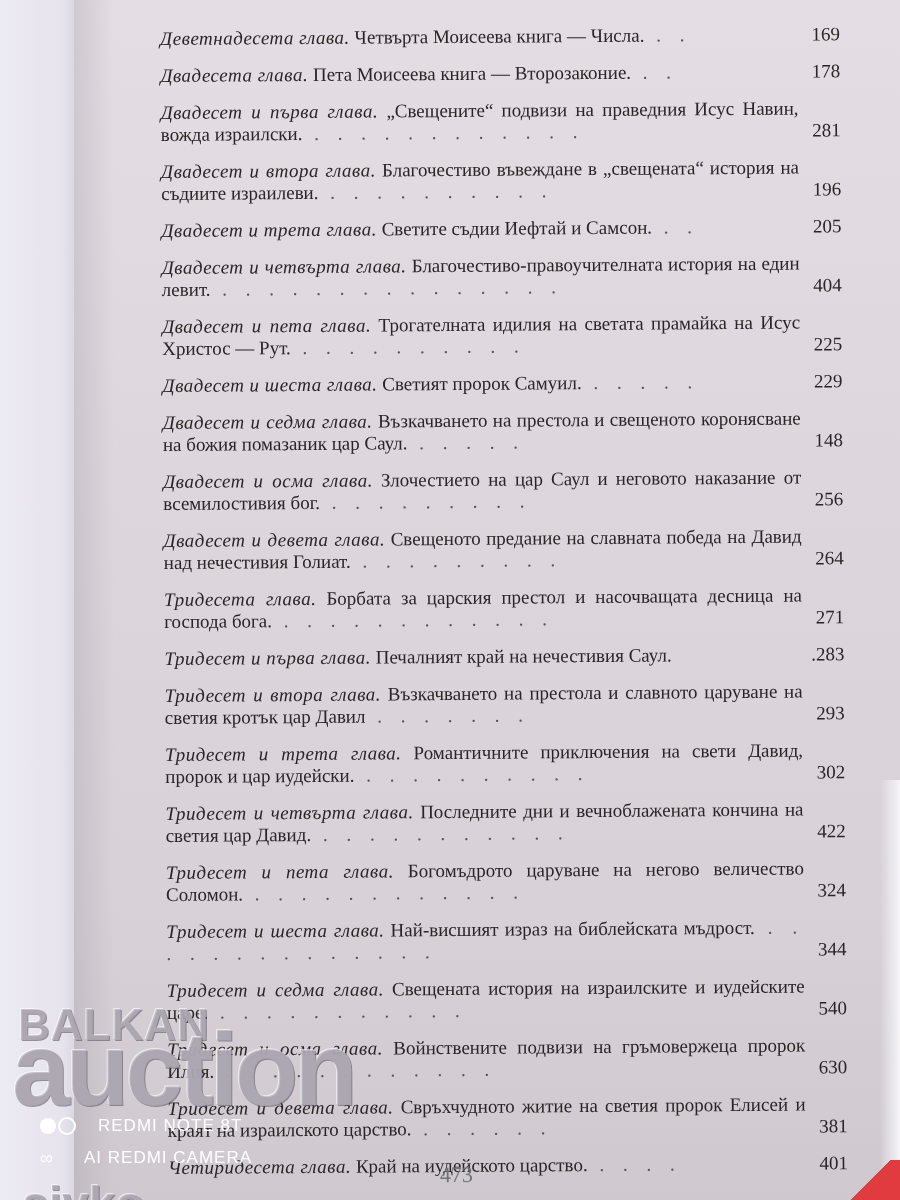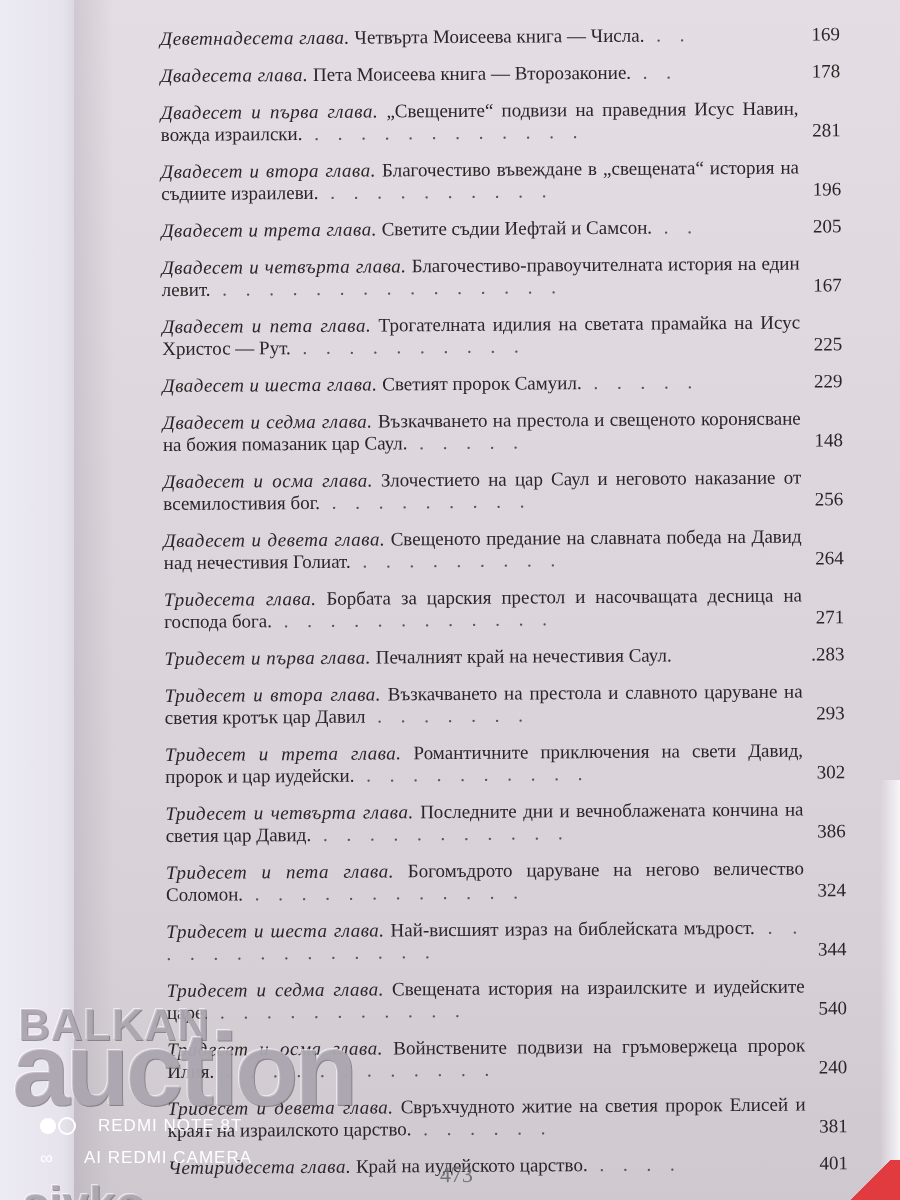--- a/index.html
+++ b/index.html
@@ -76,35 +76,35 @@
 <div class="page-shadow"></div>
 <div class="white-corner"></div>
 <div class="red-corner"></div>
 
 <div class="toc" id="toc">
     <div class="entry"><span class="ch">Деветнадесета глава.</span> <span class="title">Четвърта Моисеева книга — Числа.</span><span class="dots"> . .</span><span class="pg">169</span></div>
     <div class="entry"><span class="ch">Двадесета глава.</span> <span class="title">Пета Моисеева книга — Второзаконие.</span><span class="dots"> . .</span><span class="pg">178</span></div>
     <div class="entry"><span class="ch">Двадесет и първа глава.</span> <span class="title">„Свещените“ подвизи на праведния Исус Навин, вожда израилски.</span><span class="dots"> . . . . . . . . . . . .</span><span class="pg">281</span></div>
     <div class="entry"><span class="ch">Двадесет и втора глава.</span> <span class="title">Благочестиво въвеждане в „свещената“ история на съдиите израилеви.</span><span class="dots"> . . . . . . . . . .</span><span class="pg">196</span></div>
     <div class="entry"><span class="ch">Двадесет и трета глава.</span> <span class="title">Светите съдии Иефтай и Самсон.</span><span class="dots"> . .</span><span class="pg">205</span></div>
-    <div class="entry"><span class="ch">Двадесет и четвърта глава.</span> <span class="title">Благочестиво-правоучителната история на един левит.</span><span class="dots"> . . . . . . . . . . . . . . .</span><span class="pg">167</span></div>
+    <div class="entry"><span class="ch">Двадесет и четвърта глава.</span> <span class="title">Благочестиво-правоучителната история на един левит.</span><span class="dots"> . . . . . . . . . . . . . . .</span><span class="pg">404</span></div>
     <div class="entry"><span class="ch">Двадесет и пета глава.</span> <span class="title">Трогателната идилия на светата прамайка на Исус Христос — Рут.</span><span class="dots"> . . . . . . . . . .</span><span class="pg">225</span></div>
     <div class="entry"><span class="ch">Двадесет и шеста глава.</span> <span class="title">Светият пророк Самуил.</span><span class="dots"> . . . . .</span><span class="pg">229</span></div>
     <div class="entry"><span class="ch">Двадесет и седма глава.</span> <span class="title">Възкачването на престола и свещеното коронясване на божия помазаник цар Саул.</span><span class="dots"> . . . . .</span><span class="pg">148</span></div>
     <div class="entry"><span class="ch">Двадесет и осма глава.</span> <span class="title">Злочестието на цар Саул и неговото наказание от всемилостивия бог.</span><span class="dots"> . . . . . . . . .</span><span class="pg">256</span></div>
     <div class="entry"><span class="ch">Двадесет и девета глава.</span> <span class="title">Свещеното предание на славната победа на Давид над нечестивия Голиат.</span><span class="dots"> . . . . . . . . .</span><span class="pg">264</span></div>
     <div class="entry"><span class="ch">Тридесета глава.</span> <span class="title">Борбата за царския престол и насочващата десница на господа бога.</span><span class="dots"> . . . . . . . . . . . .</span><span class="pg">271</span></div>
     <div class="entry"><span class="ch">Тридесет и първа глава.</span> <span class="title">Печалният край на нечестивия Саул.</span><span class="dots"></span><span class="pg">.283</span></div>
     <div class="entry"><span class="ch">Тридесет и втора глава.</span> <span class="title">Възкачването на престола и славното царуване на светия кротък цар Давил</span><span class="dots"> . . . . . . .</span><span class="pg">293</span></div>
     <div class="entry"><span class="ch">Тридесет и трета глава.</span> <span class="title">Романтичните приключения на свети Давид, пророк и цар иудейски.</span><span class="dots"> . . . . . . . . . .</span><span class="pg">302</span></div>
-    <div class="entry"><span class="ch">Тридесет и четвърта глава.</span> <span class="title">Последните дни и вечноблажената кончина на светия цар Давид.</span><span class="dots"> . . . . . . . . . . .</span><span class="pg">386</span></div>
+    <div class="entry"><span class="ch">Тридесет и четвърта глава.</span> <span class="title">Последните дни и вечноблажената кончина на светия цар Давид.</span><span class="dots"> . . . . . . . . . . .</span><span class="pg">422</span></div>
     <div class="entry"><span class="ch">Тридесет и пета глава.</span> <span class="title">Богомъдрото царуване на негово величество Соломон.</span><span class="dots"> . . . . . . . . . . . .</span><span class="pg">324</span></div>
     <div class="entry"><span class="ch">Тридесет и шеста глава.</span> <span class="title">Най-висшият израз на библейската мъдрост.</span><span class="dots"> . . . . . . . . . . . . . .</span><span class="pg">344</span></div>
     <div class="entry"><span class="ch">Тридесет и седма глава.</span> <span class="title">Свещената история на израилските и иудейските царе.</span><span class="dots"> . . . . . . . . . . .</span><span class="pg">540</span></div>
-    <div class="entry"><span class="ch">Тридесет и осма глава.</span> <span class="title">Войнствените подвизи на гръмовержеца пророк Илия.</span><span class="dots"> . . . . . . . . . . . .</span><span class="pg">240</span></div>
+    <div class="entry"><span class="ch">Тридесет и осма глава.</span> <span class="title">Войнствените подвизи на гръмовержеца пророк Илия.</span><span class="dots"> . . . . . . . . . . . .</span><span class="pg">630</span></div>
     <div class="entry"><span class="ch">Тридесет и девета глава.</span> <span class="title">Свръхчудното житие на светия пророк Елисей и краят на израилското царство.</span><span class="dots"> . . . . . .</span><span class="pg">381</span></div>
     <div class="entry"><span class="ch">Четиридесета глава.</span> <span class="title">Край на иудейското царство.</span><span class="dots"> . . . .</span><span class="pg">401</span></div>
   </div>
 
 <div class="footer-page">473</div>
 
 <div class="watermark">
   <div class="wm-balkan">BALKAN</div>
   <div class="wm-auction">auction</div>
   <div class="wm-sivko">sivko</div>

